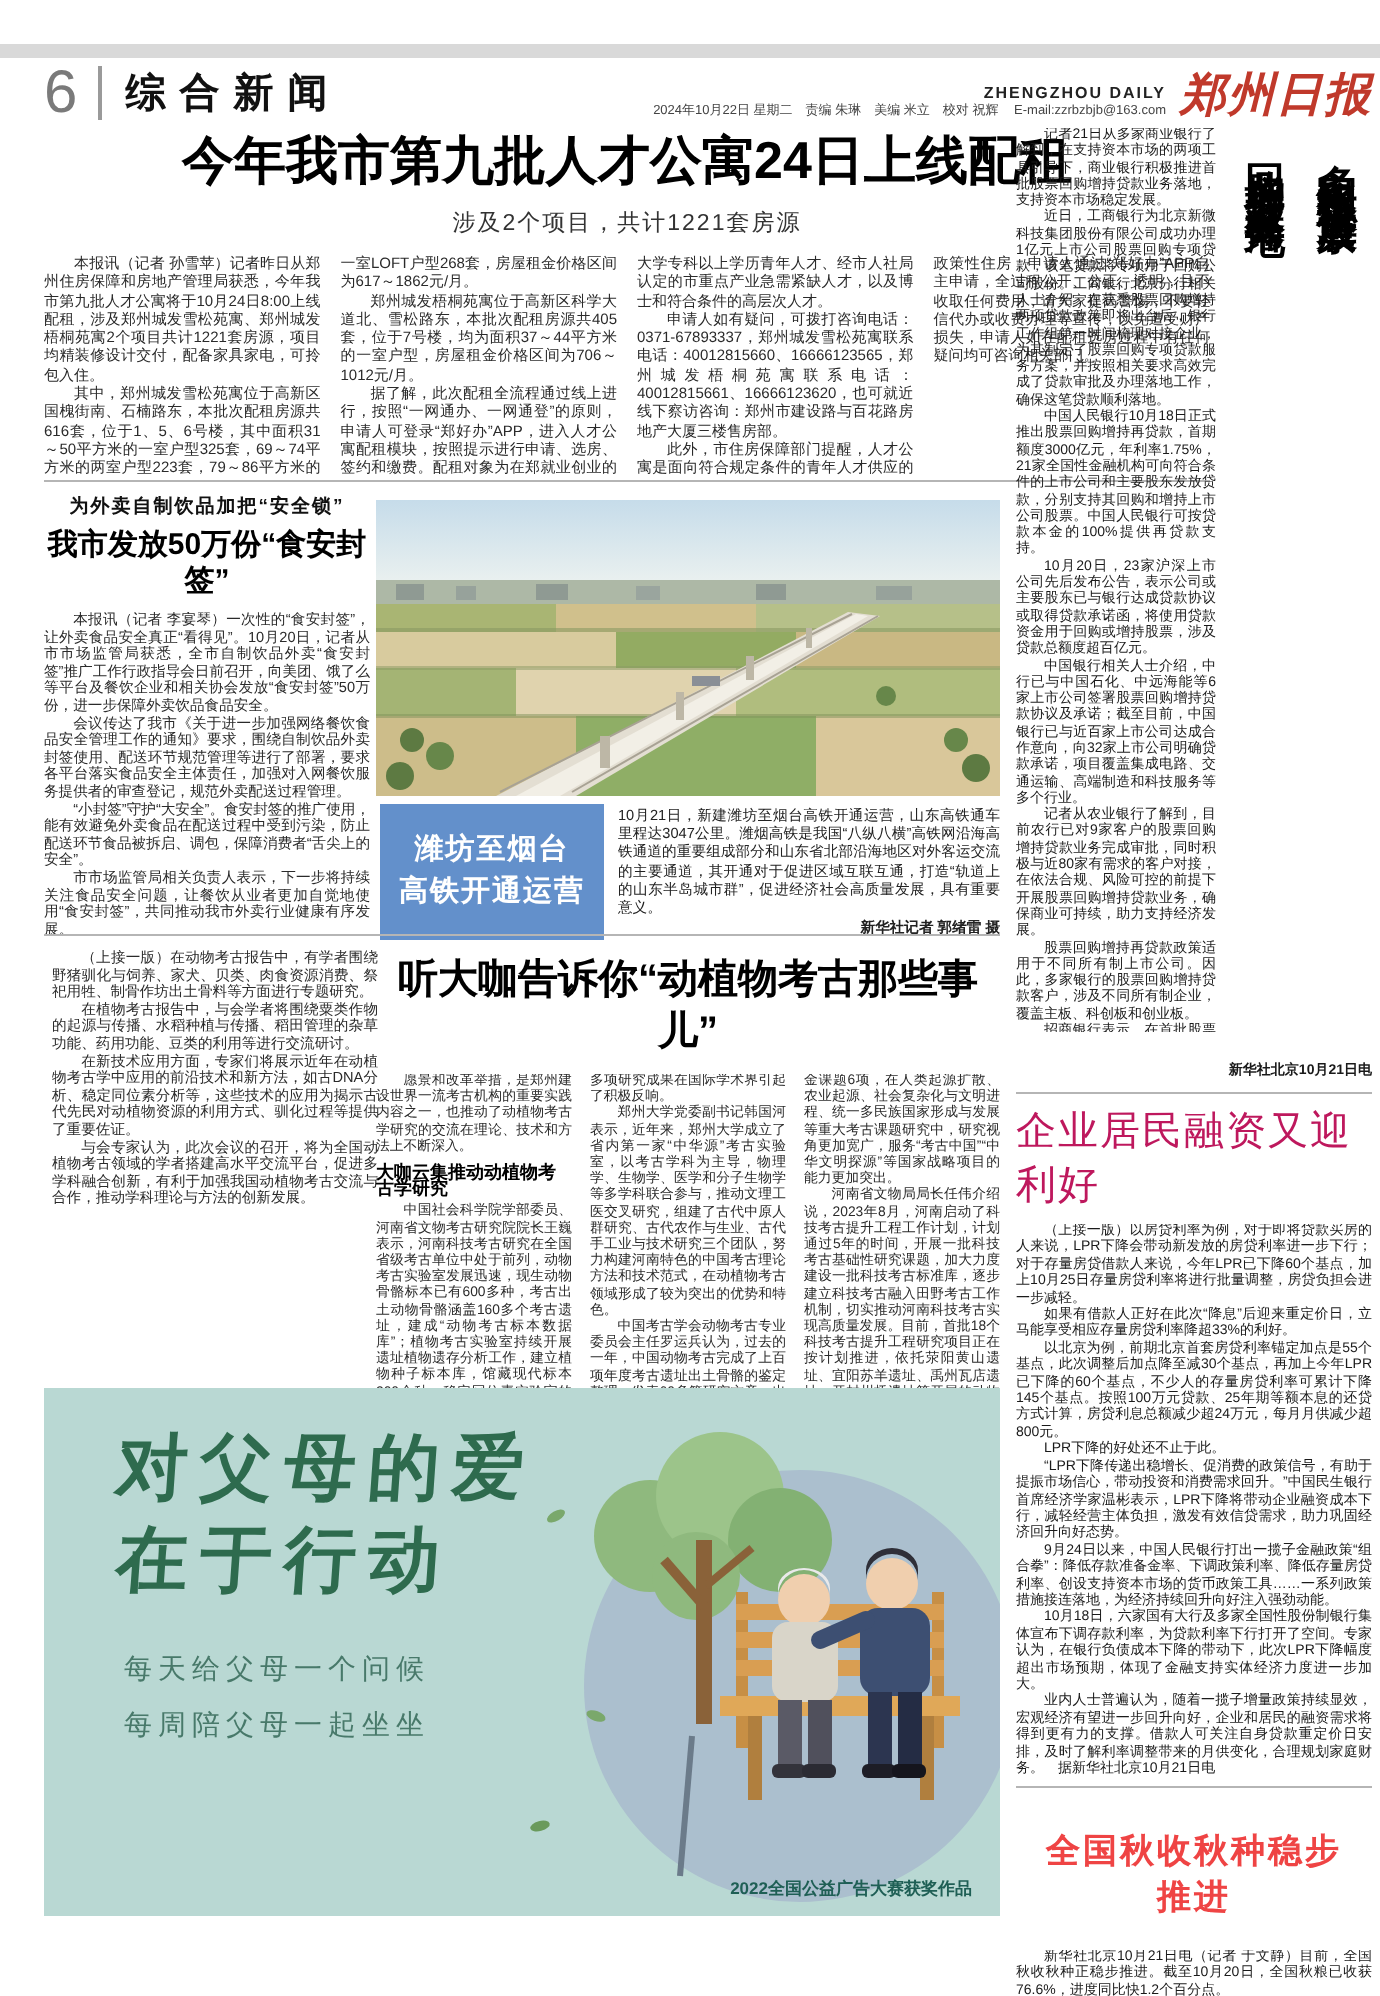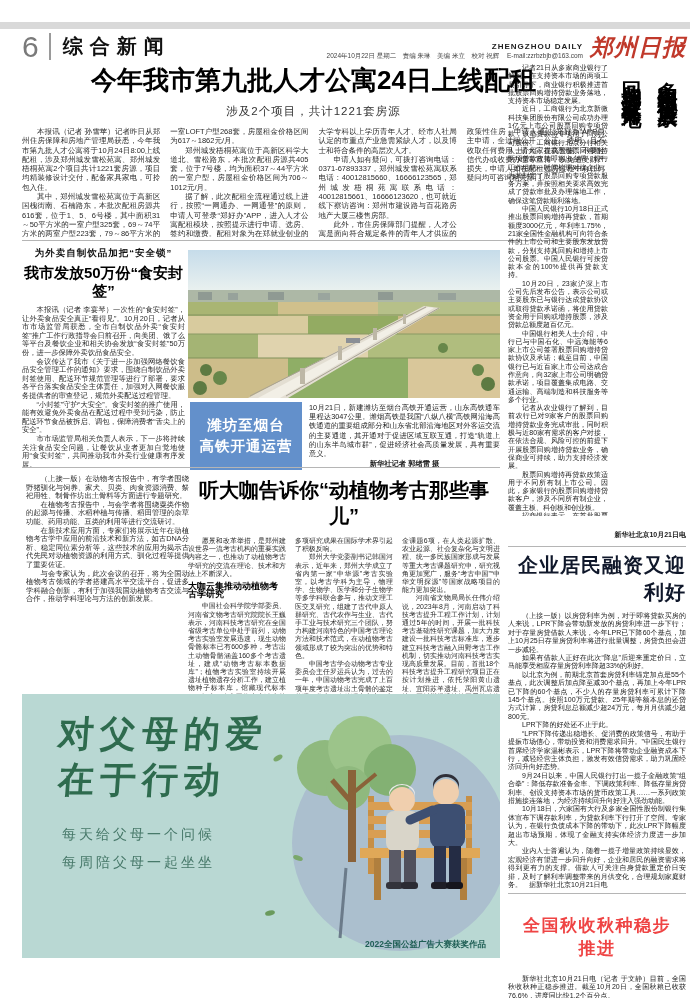--- a/index.html
+++ b/index.html
@@ -32,38 +32,38 @@
   .seal{left:22px;top:247px;width:163px;}
   .seal .kicker{text-align:center;font-size:9.5px;font-weight:700;color:#111;letter-spacing:1px;}
   .seal h2{margin:4px 0 6px;font-size:15px;line-height:18px;font-weight:900;text-align:center;color:#000;}
   .seal .body{height:168px;overflow:hidden;}
   
   .photo{left:188px;top:250px;width:312px;height:148px;overflow:hidden;background:#cfe0d2;}
   .capbox{left:190px;top:402px;width:112px;height:68px;background:#6390cb;color:#fff;
           display:flex;flex-direction:column;justify-content:center;text-align:center;
           font-size:14.5px;font-weight:900;line-height:21px;letter-spacing:1px;}
   .caption{left:309px;top:403px;width:191px;font-size:7.3px;line-height:9.2px;color:#222;text-align:justify;}
-  .caption .credit{display:block;text-align:center;font-weight:700;margin-top:1px;}
+  .caption .credit{display:block;text-align:right;font-weight:700;margin-top:1px;}
   
   .arch-left{left:26px;top:475px;width:163px;height:212px;overflow:hidden;}
   .arch{left:188px;top:472px;width:312px;}
   .arch h2{margin:5px;font-size:20px;line-height:26px;font-weight:900;text-align:center;color:#000;}
   .arch .cols{margin-top:8px;height:178px;overflow:hidden;columns:3;column-gap:9px;column-fill:auto;
               font-size:6.9px;line-height:8.2px;color:#2a2a2a;}
   .arch .subhead{font-size:9px;font-weight:900;margin:4px 0;text-indent:0;text-align:left;color:#000;}
   
   .bank{left:508px;top:64px;width:178px;height:478px;}
   .vhead{float:right;width:72px;height:230px;margin:2px 0 5px 6px;writing-mode:vertical-rl;
          font-size:20px;font-weight:900;line-height:36px;letter-spacing:3px;color:#000;}
   .vhead span{display:block;}
   .bank .body{height:452px;overflow:hidden;font-size:7px;line-height:8.3px;}
   .bank .credit{position:absolute;right:0;bottom:2px;font-size:7px;font-weight:700;background:#fff;padding-left:4px;}
   .rule3{left:508px;top:546px;width:178px;}
   .fin{left:508px;top:552px;width:178px;}
-  .fin h2{margin:0;font-size:20px;font-weight:700;text-align:right;letter-spacing:1px;color:#0f172a;}
+  .fin h2{margin:0;font-size:20px;font-weight:400;text-align:left;letter-spacing:1px;color:#be185d;}
   .fin .body{margin-top:6px;height:306px;overflow:hidden;font-size:7px;line-height:8.4px;}
   .rule4{left:508px;top:893px;width:178px;}
   .harv{left:508px;top:899px;width:178px;}
   .harv h2{margin:15px;font-size:17px;font-weight:900;text-align:center;letter-spacing:1.5px;color:#ef4444;}
   .harv .body{margin-top:5px;height:71px;overflow:hidden;font-size:7px;line-height:8.4px;}
   
   .ad{left:22px;top:694px;width:478px;height:264px;background:#b9d8d3;overflow:hidden;}
   .ad-title{position:absolute;left:36px;color:#2e6b4e;font-weight:900;font-size:36px;
             letter-spacing:6px;transform:skewX(-4deg);font-family:"Liberation Serif",serif;}
   .ad-t1{top:16px;}

